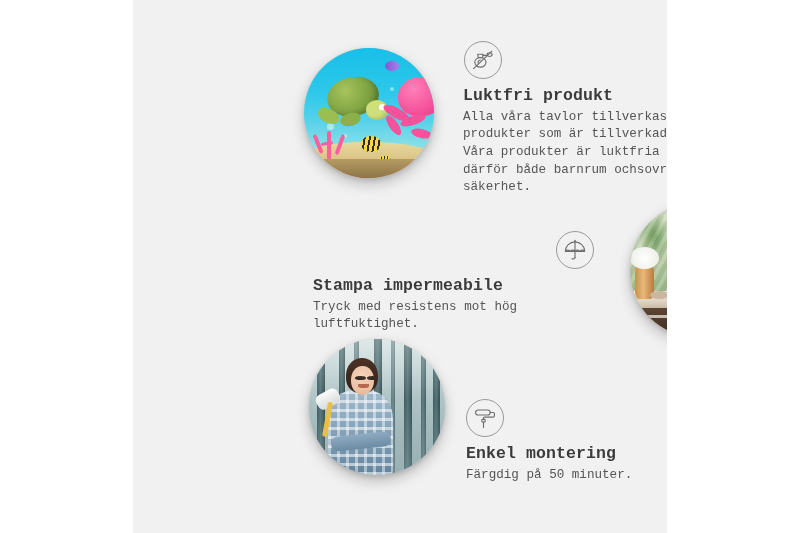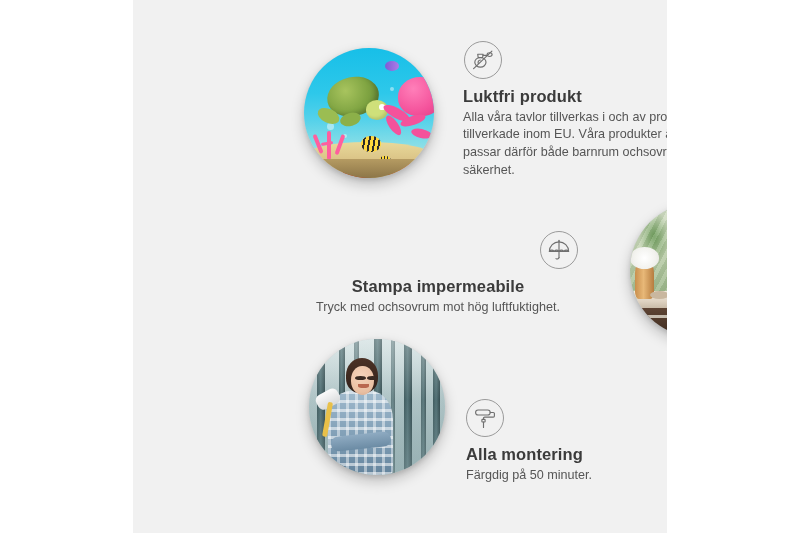--- a/index.html
+++ b/index.html
@@ -242,21 +242,21 @@
     position:absolute; left:12%; top:46%; width:4%; height:26%;
     background:#e8c049; border-radius:2px; transform:rotate(10deg);
   }
   .w-roller-head{
     position:absolute; left:5%; top:38%; width:18%; height:12%;
     background: linear-gradient(180deg,#fbfbfb,#d8dadb);
     border-radius:6px; transform:rotate(-28deg);
   }
 
   
-  .feature { position: absolute; }
+  .feature { position: absolute; font-family: Liberation Mono, monospace; }
   .feat-icon {
     width: 38px; height: 38px;
     border: 1.4px solid #9a9a9a;
     border-radius: 50%;
     display: flex; align-items: center; justify-content: center;
     box-sizing: border-box;
   }
   .feat-icon svg { display: block; }
   .feat-title {
     font-size: 16.5px;
@@ -271,21 +271,21 @@
     color: #555555;
     line-height: 1.40;
     margin: 0;
   }
 
   
   #feature-odourless { left: 330px; top: 41px; width: 296px; text-align: left; }
   #feature-odourless .feat-icon { margin-left: 1px; }
 
   
-  #feature-waterproof { left: 164px; top: 231px; width: 282px; text-align: center; }
+  #feature-waterproof { left: 180px; top: 231px; width: 282px; text-align: left; }
   #feature-waterproof .feat-icon { margin-left: auto; margin-right: 1px; }
 
   
   #feature-installation { left: 333px; top: 399px; width: 250px; text-align: left; }
 </style>
 </head>
 <body>
 
 <div id="page">
 
@@ -377,30 +377,30 @@
       <div class="feat-icon">
         <svg width="24" height="24" viewBox="0 0 24 24" fill="none" stroke="#6f6f6f" stroke-width="1.15" stroke-linecap="round" stroke-linejoin="round">
           <path d="M2.4 13.4 a9.6 9.6 0 0 1 19.2 0 Z"></path>
           <path d="M2.4 13.4 q2.4 -2.6 4.8 0 q2.4 -2.6 4.8 0 q2.4 -2.6 4.8 0 q2.4 -2.6 4.8 0"></path>
           <path d="M12 3.8 V 19.6"></path>
           <path d="M12 19.6 a1.9 1.9 0 0 1 -3.0 1.0"></path>
           <path d="M12 2.2 V 3.8"></path>
         </svg>
       </div>
       <div class="feat-title">Stampa impermeabile</div>
-      <p class="feat-body">Tryck med ochsovrum mot hög luftfuktighet.</p>
+      <p class="feat-body">Tryck med resistens mot hög luftfuktighet.</p>
     </div>
 
     <div class="feature" id="feature-installation">
       <div class="feat-icon">
         <svg width="24" height="24" viewBox="0 0 24 24" fill="none" stroke="#6f6f6f" stroke-width="1.15" stroke-linecap="round" stroke-linejoin="round">
           <rect x="2.6" y="4.0" width="14.6" height="5.0" rx="2.5"></rect>
           <path d="M17.2 6.5 H20.3 a1.1 1.1 0 0 1 1.1 1.1 V10.0 a1.1 1.1 0 0 1 -1.1 1.1 H11.6 a1.1 1.1 0 0 0 -1.1 1.1 V13.4"></path>
           <rect x="8.9" y="13.4" width="3.2" height="2.6" rx="0.5"></rect>
           <path d="M10.5 16.0 V21.5"></path>
         </svg>
       </div>
-      <div class="feat-title">Alla montering</div>
+      <div class="feat-title">Enkel montering</div>
       <p class="feat-body">Färgdig på 50 minuter.</p>
     </div>
 
   </div>
 </div>
 
 </body></html>

